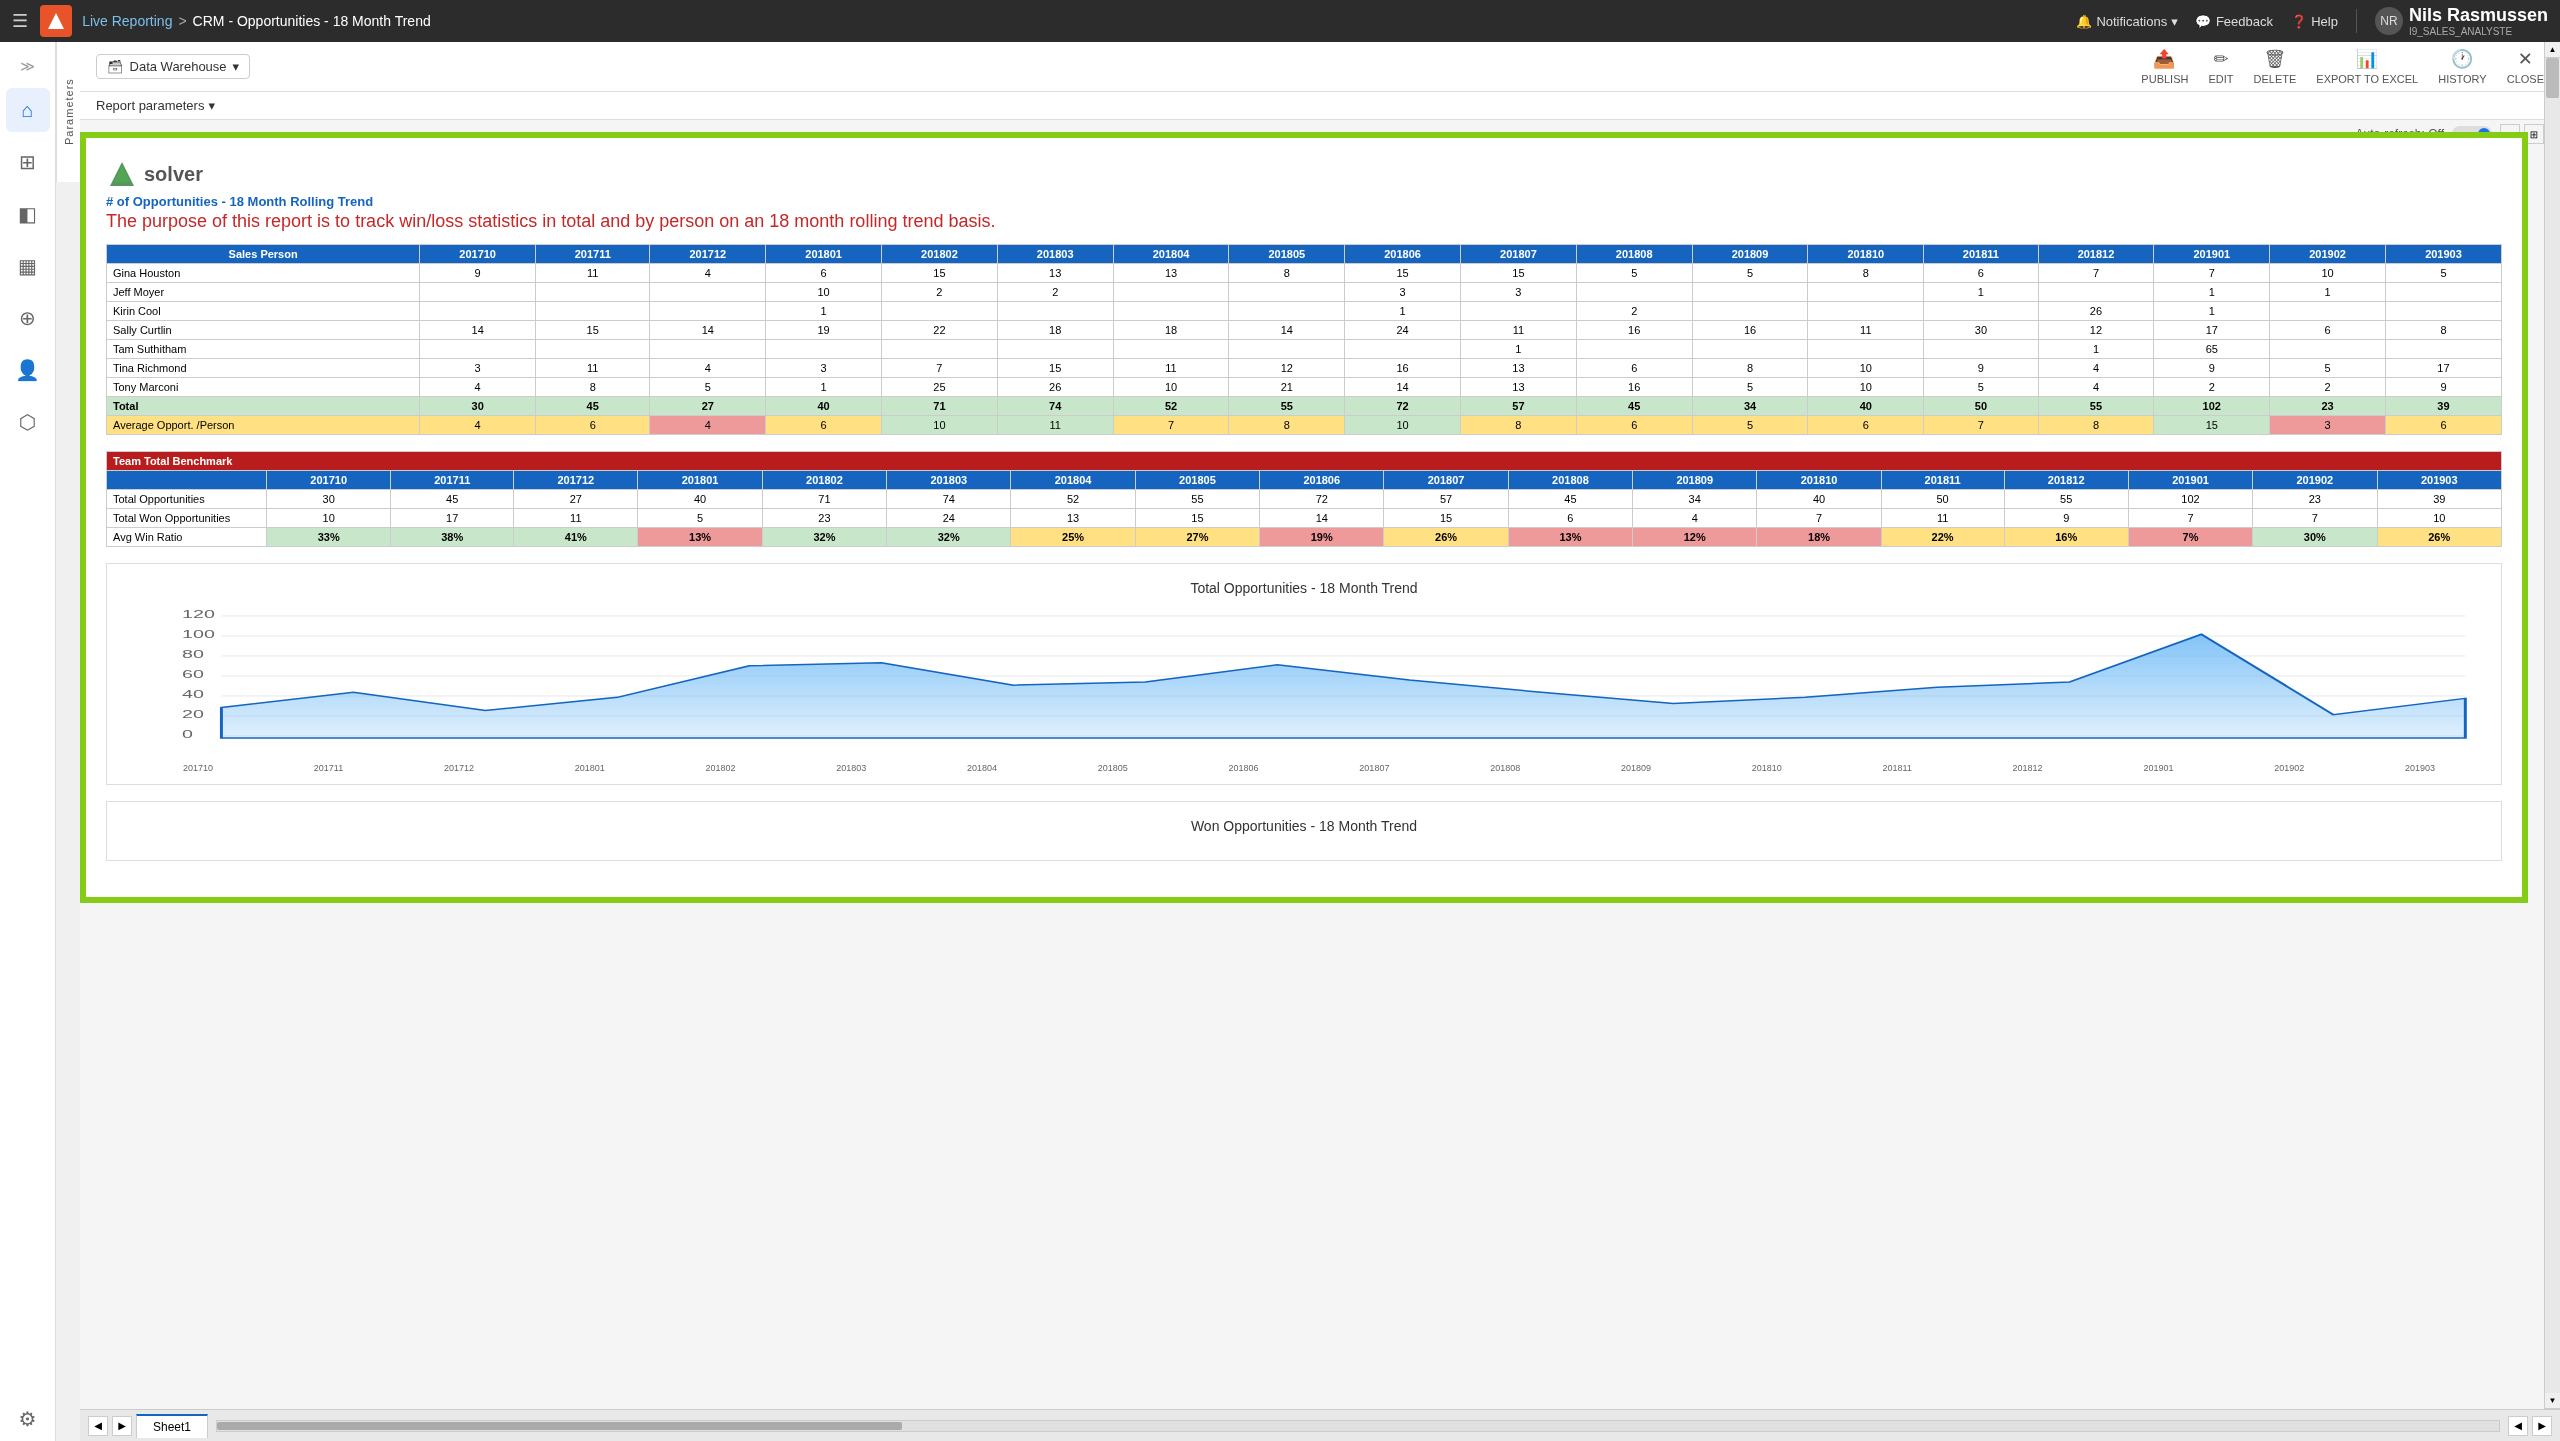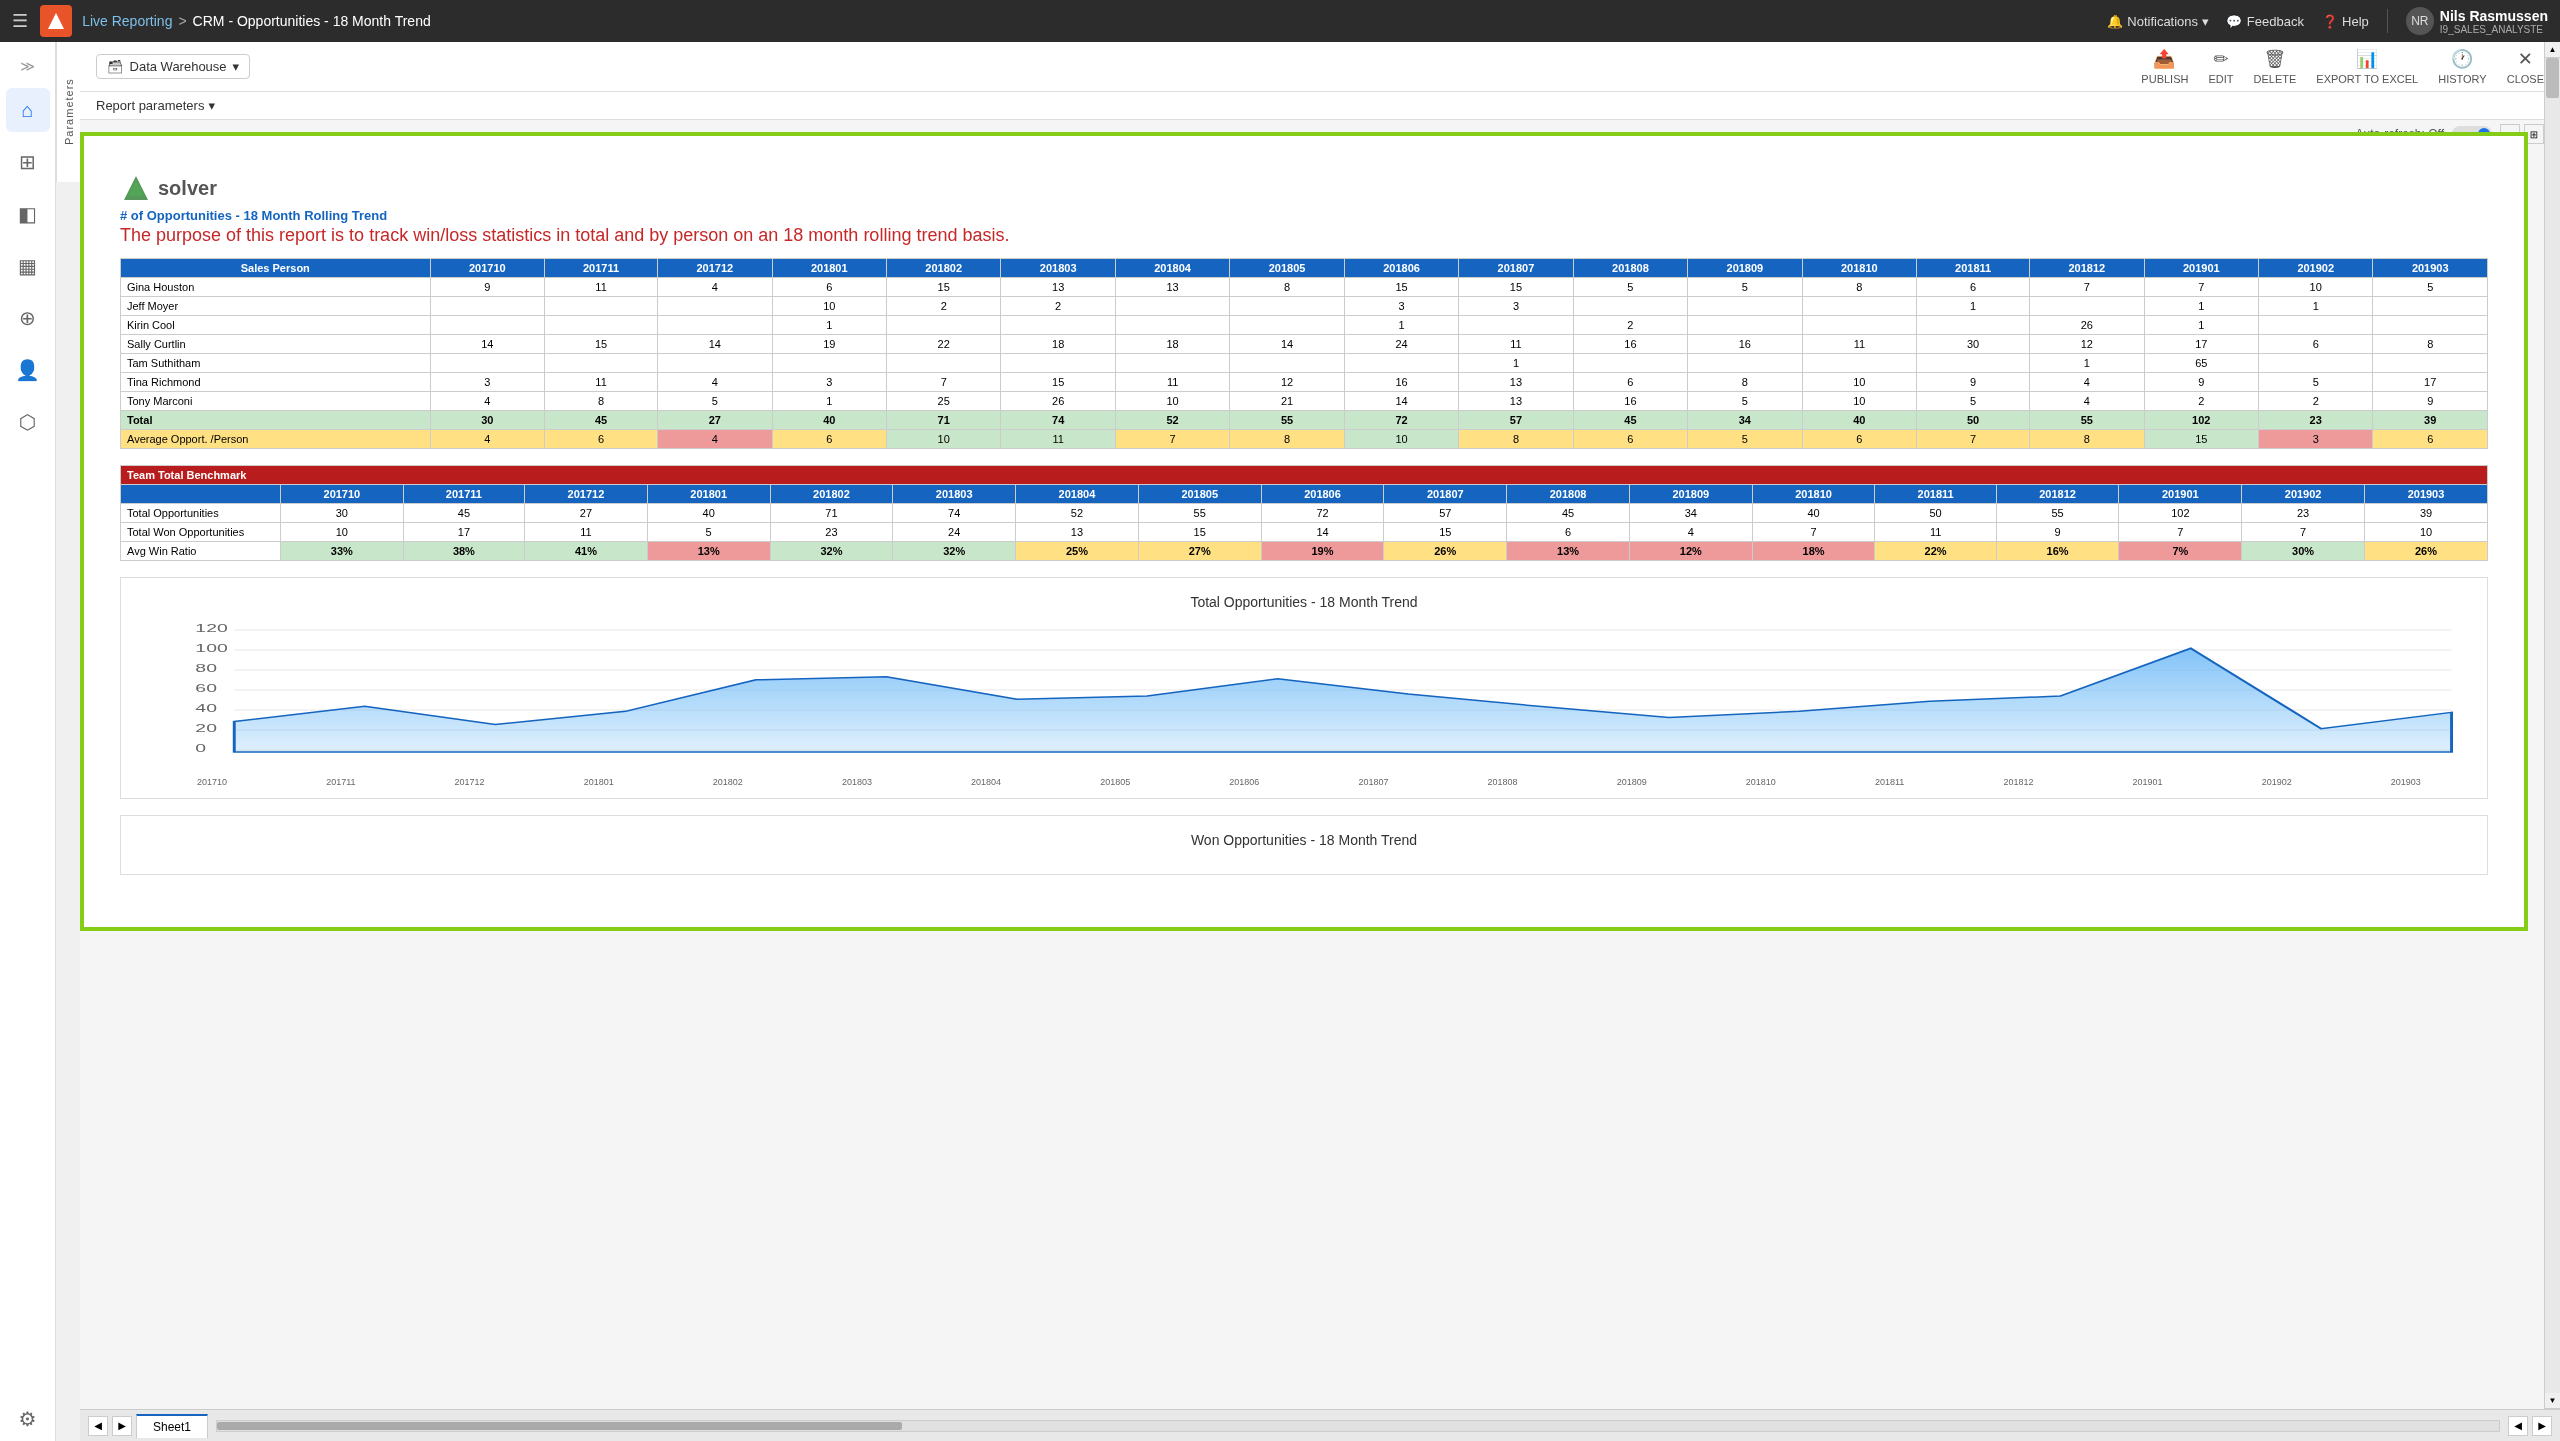--- a/index.html
+++ b/index.html
@@ -85,21 +85,21 @@
     .auto-refresh-bar .toggle { width: 40px; height: 16px; background: #ddd; border-radius: 8px; position: relative; cursor: pointer; }
     .auto-refresh-bar .toggle .knob { position: absolute; right: 2px; top: 2px; width: 12px; height: 12px; background: #1a73e8; border-radius: 50%; }
     .auto-refresh-bar .view-icons { display: flex; gap: 4px; }
     .auto-refresh-bar .view-icon { width: 20px; height: 20px; border: 1px solid #ccc; display: flex; align-items: center; justify-content: center; cursor: pointer; font-size: 10px; }
 
     
     .report-container {
       flex: 1; overflow: auto; padding: 16px; position: relative;
     }
     .report-inner {
-      background: #fff; border: 4px solid #84cc16; padding: 36px; min-height: 700px;
+      background: #fff; border: 6px solid #84cc16; padding: 20px; min-height: 700px;
     }
 
     
     .report-header { margin-bottom: 12px; }
     .solver-logo { display: flex; align-items: center; gap: 6px; margin-bottom: 4px; }
     .report-title { font-size: 13px; font-weight: bold; color: #1565c0; margin-bottom: 2px; }
     .report-subtitle { font-size: 18px; color: #c62828; margin-bottom: 12px; }
 
     
     .data-table { width: 100%; border-collapse: collapse; margin-bottom: 16px; font-size: 11px; }
@@ -169,21 +169,21 @@
       <span>Feedback</span>
     </div>
     <div class="action-item">
       <span>❓</span>
       <span>Help</span>
     </div>
     <div class="divider"></div>
     <div class="user-info">
       <div class="avatar">NR</div>
       <div>
-        <div style="font-size:14px;font-weight:bold;color:#fff;">Nils Rasmussen</div>
+        <div style="font-size:18px;font-weight:bold;color:#fff;">Nils Rasmussen</div>
         <div style="font-size:10px;color:#aaa;">I9_SALES_ANALYSTE</div>
       </div>
     </div>
   </div>
 </div>
 
 <div class="left-sidebar">
   <div class="expand-btn">≫</div>
   <div class="nav-item active">
     <span>⌂</span>

